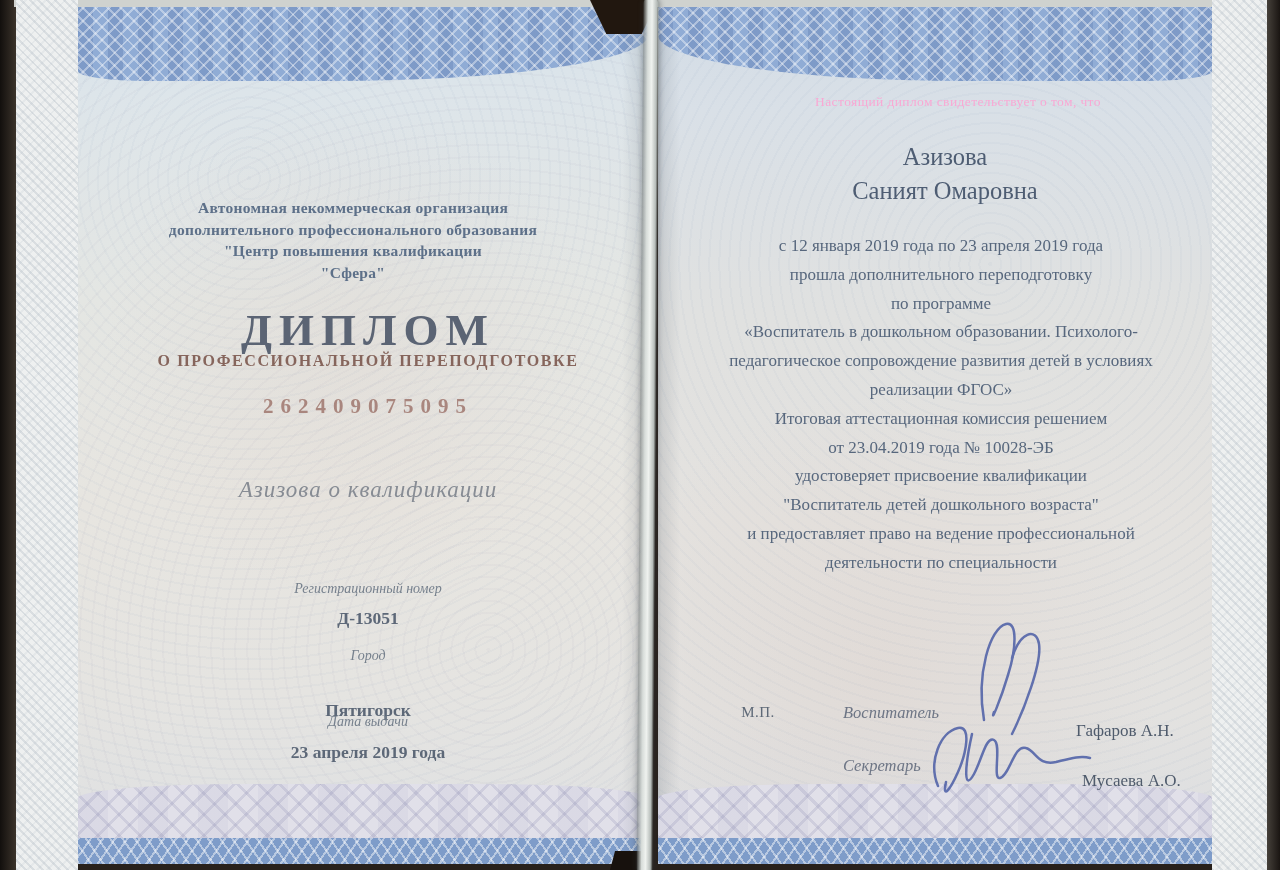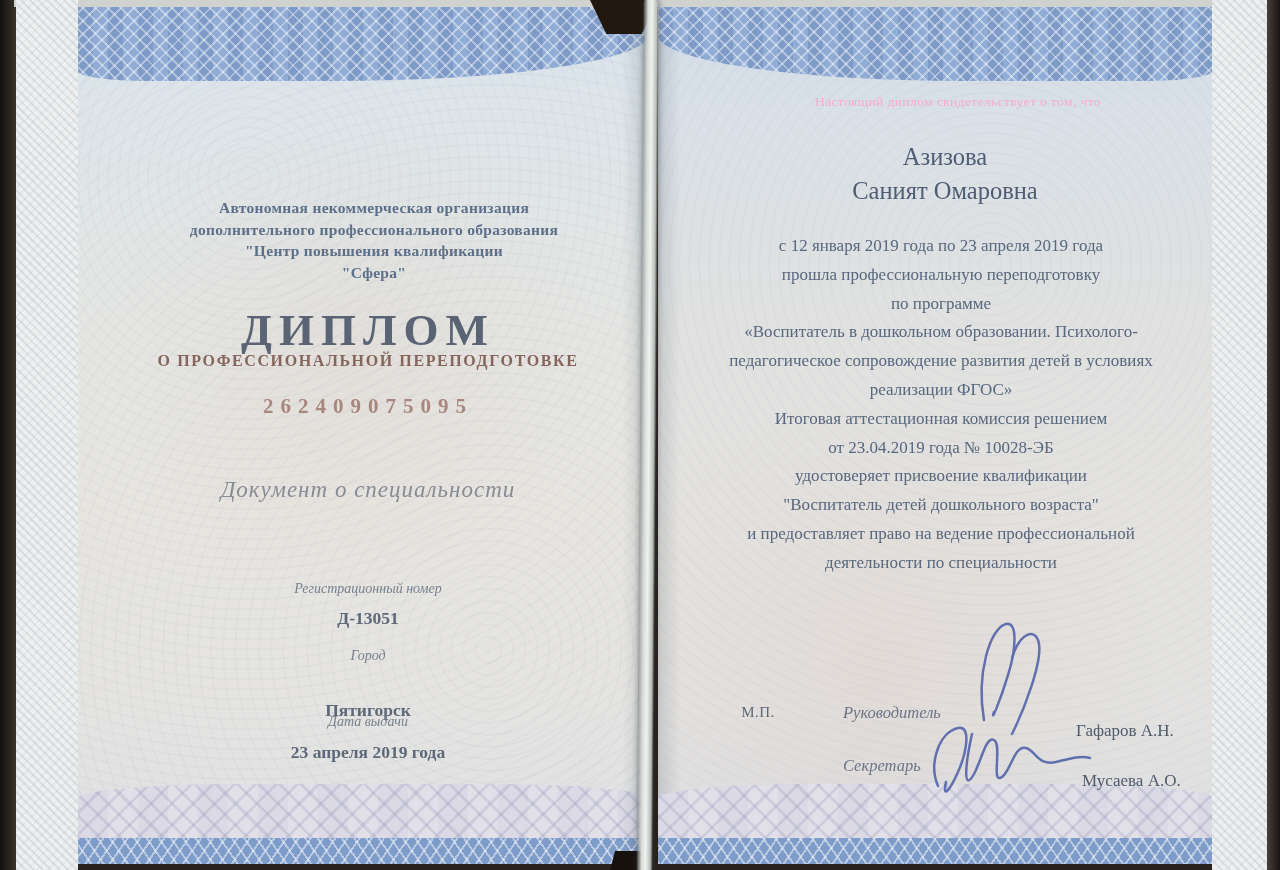--- a/index.html
+++ b/index.html
@@ -63,21 +63,21 @@
   .spine-notch-top{position:absolute;left:590px;top:0;width:68px;height:34px;background:#21170f;
     clip-path:polygon(0 0,100% 0,76% 100%,24% 100%);}
   .spine-notch-bottom{position:absolute;left:610px;top:851px;width:42px;height:19px;background:#17110d;
     clip-path:polygon(12% 0,88% 0,100% 100%,0 100%);}
   .cord{position:absolute;left:640px;top:-4px;width:16px;height:880px;border-radius:8px;
     transform:rotate(0.45deg);
     background:linear-gradient(90deg,rgba(85,92,92,.45),#d7dcd9 30%,#eff2ef 55%,#b7bdba 85%,rgba(75,82,82,.40));
     box-shadow:2px 0 4px rgba(60,65,70,.25),-2px 0 4px rgba(60,65,70,.2);}
   
   .t{position:absolute;text-align:center;}
-  .org{left:109px;top:197px;width:530px;font-size:15.5px;font-weight:bold;color:#5d7089;line-height:21.5px;letter-spacing:.3px;}
+  .org{left:88px;top:197px;width:530px;font-size:15.5px;font-weight:bold;color:#5d7089;line-height:21.5px;letter-spacing:.3px;}
   .diploma-title{left:103px;top:304px;width:530px;font-size:45px;font-weight:600;color:#5b6474;letter-spacing:7px;}
   .diploma-sub{left:103px;top:352px;width:530px;font-size:16px;font-weight:bold;color:#86655c;letter-spacing:1.6px;}
   .serial{left:103px;top:394px;width:530px;font-size:21px;font-weight:bold;color:#a9867e;letter-spacing:7px;}
   .qualnote{left:103px;top:477px;width:530px;font-size:23px;font-style:italic;color:#878c94;letter-spacing:1px;}
   .lbl{left:103px;width:530px;font-size:14px;font-style:italic;color:#76808d;}
   .val{left:103px;width:530px;font-size:17.5px;font-weight:bold;color:#5d6878;}
   .lbl-reg{top:581px;}  .val-reg{top:608px;}
   .lbl-city{top:648px;} .val-city{top:700px;}
   .lbl-date{top:714px;} .val-date{top:742px;}
   .intro{left:678px;top:94px;width:560px;font-size:13.5px;color:#f9a8d4;letter-spacing:.4px;}
@@ -116,50 +116,50 @@
 
   <div class="t org">
     <div>Автономная некоммерческая организация</div>
     <div>дополнительного профессионального образования</div>
     <div>"Центр повышения квалификации</div>
     <div>"Сфера"</div>
   </div>
   <div class="t diploma-sub">О ПРОФЕССИОНАЛЬНОЙ ПЕРЕПОДГОТОВКЕ</div>
   <div class="t diploma-title">ДИПЛОМ</div>
   <div class="t serial">262409075095</div>
-  <div class="t qualnote">Документ о специальности</div>
+  <div class="t qualnote">Азизова о квалификации</div>
   <div class="t lbl lbl-reg">Регистрационный номер</div>
   <div class="t val val-reg">Д-13051</div>
   <div class="t lbl lbl-city">Город</div>
   <div class="t val val-city">Пятигорск</div>
   <div class="t lbl lbl-date">Дата выдачи</div>
   <div class="t val val-date">23 апреля 2019 года</div>
 
   <div class="t intro">Настоящий диплом свидетельствует о том, что</div>
   <div class="t holder">
     <div>Азизова</div>
     <div>Саният Омаровна</div>
   </div>
   <div class="t body-text">
     <div>с 12 января 2019 года по 23 апреля 2019 года</div>
-    <div>прошла профессиональную переподготовку</div>
+    <div>прошла дополнительного переподготовку</div>
     <div>по программе</div>
     <div>«Воспитатель в дошкольном образовании. Психолого-</div>
     <div>педагогическое сопровождение развития детей в условиях</div>
     <div>реализации ФГОС»</div>
     <div>Итоговая аттестационная комиссия решением</div>
     <div>от 23.04.2019 года № 10028-ЭБ</div>
     <div>удостоверяет присвоение квалификации</div>
     <div>"Воспитатель детей дошкольного возраста"</div>
     <div>и предоставляет право на ведение профессиональной</div>
     <div>деятельности по специальности</div>
   </div>
 
   <div class="t mp">М.П.</div>
-  <div class="t siglbl siglbl-head">Руководитель</div>
+  <div class="t siglbl siglbl-head">Воспитатель</div>
   <div class="t siglbl siglbl-sec">Секретарь</div>
   <div class="t signame signame-head">Гафаров А.Н.</div>
   <div class="t signame signame-sec">Мусаева А.О.</div>
 
   <svg class="signature-svg" width="190" height="200" viewBox="0 0 190 200">
     <g fill="none" stroke="#4659a4" stroke-width="2.5" stroke-linecap="round" opacity="0.82">
       <path d="M66 108 C58 62 72 16 88 12 C100 9 98 38 90 63 C82 90 72 112 76 100"></path>
       <path d="M94 46 C102 20 118 15 121 32 C124 51 106 98 94 122"></path>
       <path d="M20 174 C10 150 22 120 40 116 C54 113 48 142 40 160 C32 178 24 188 28 170"></path>
       <path d="M54 122 C46 158 46 180 56 162 C64 147 68 124 76 128 C84 132 74 168 82 166 C92 163 96 132 108 136 C118 139 120 154 138 150 C150 147 162 143 172 146"></path>

